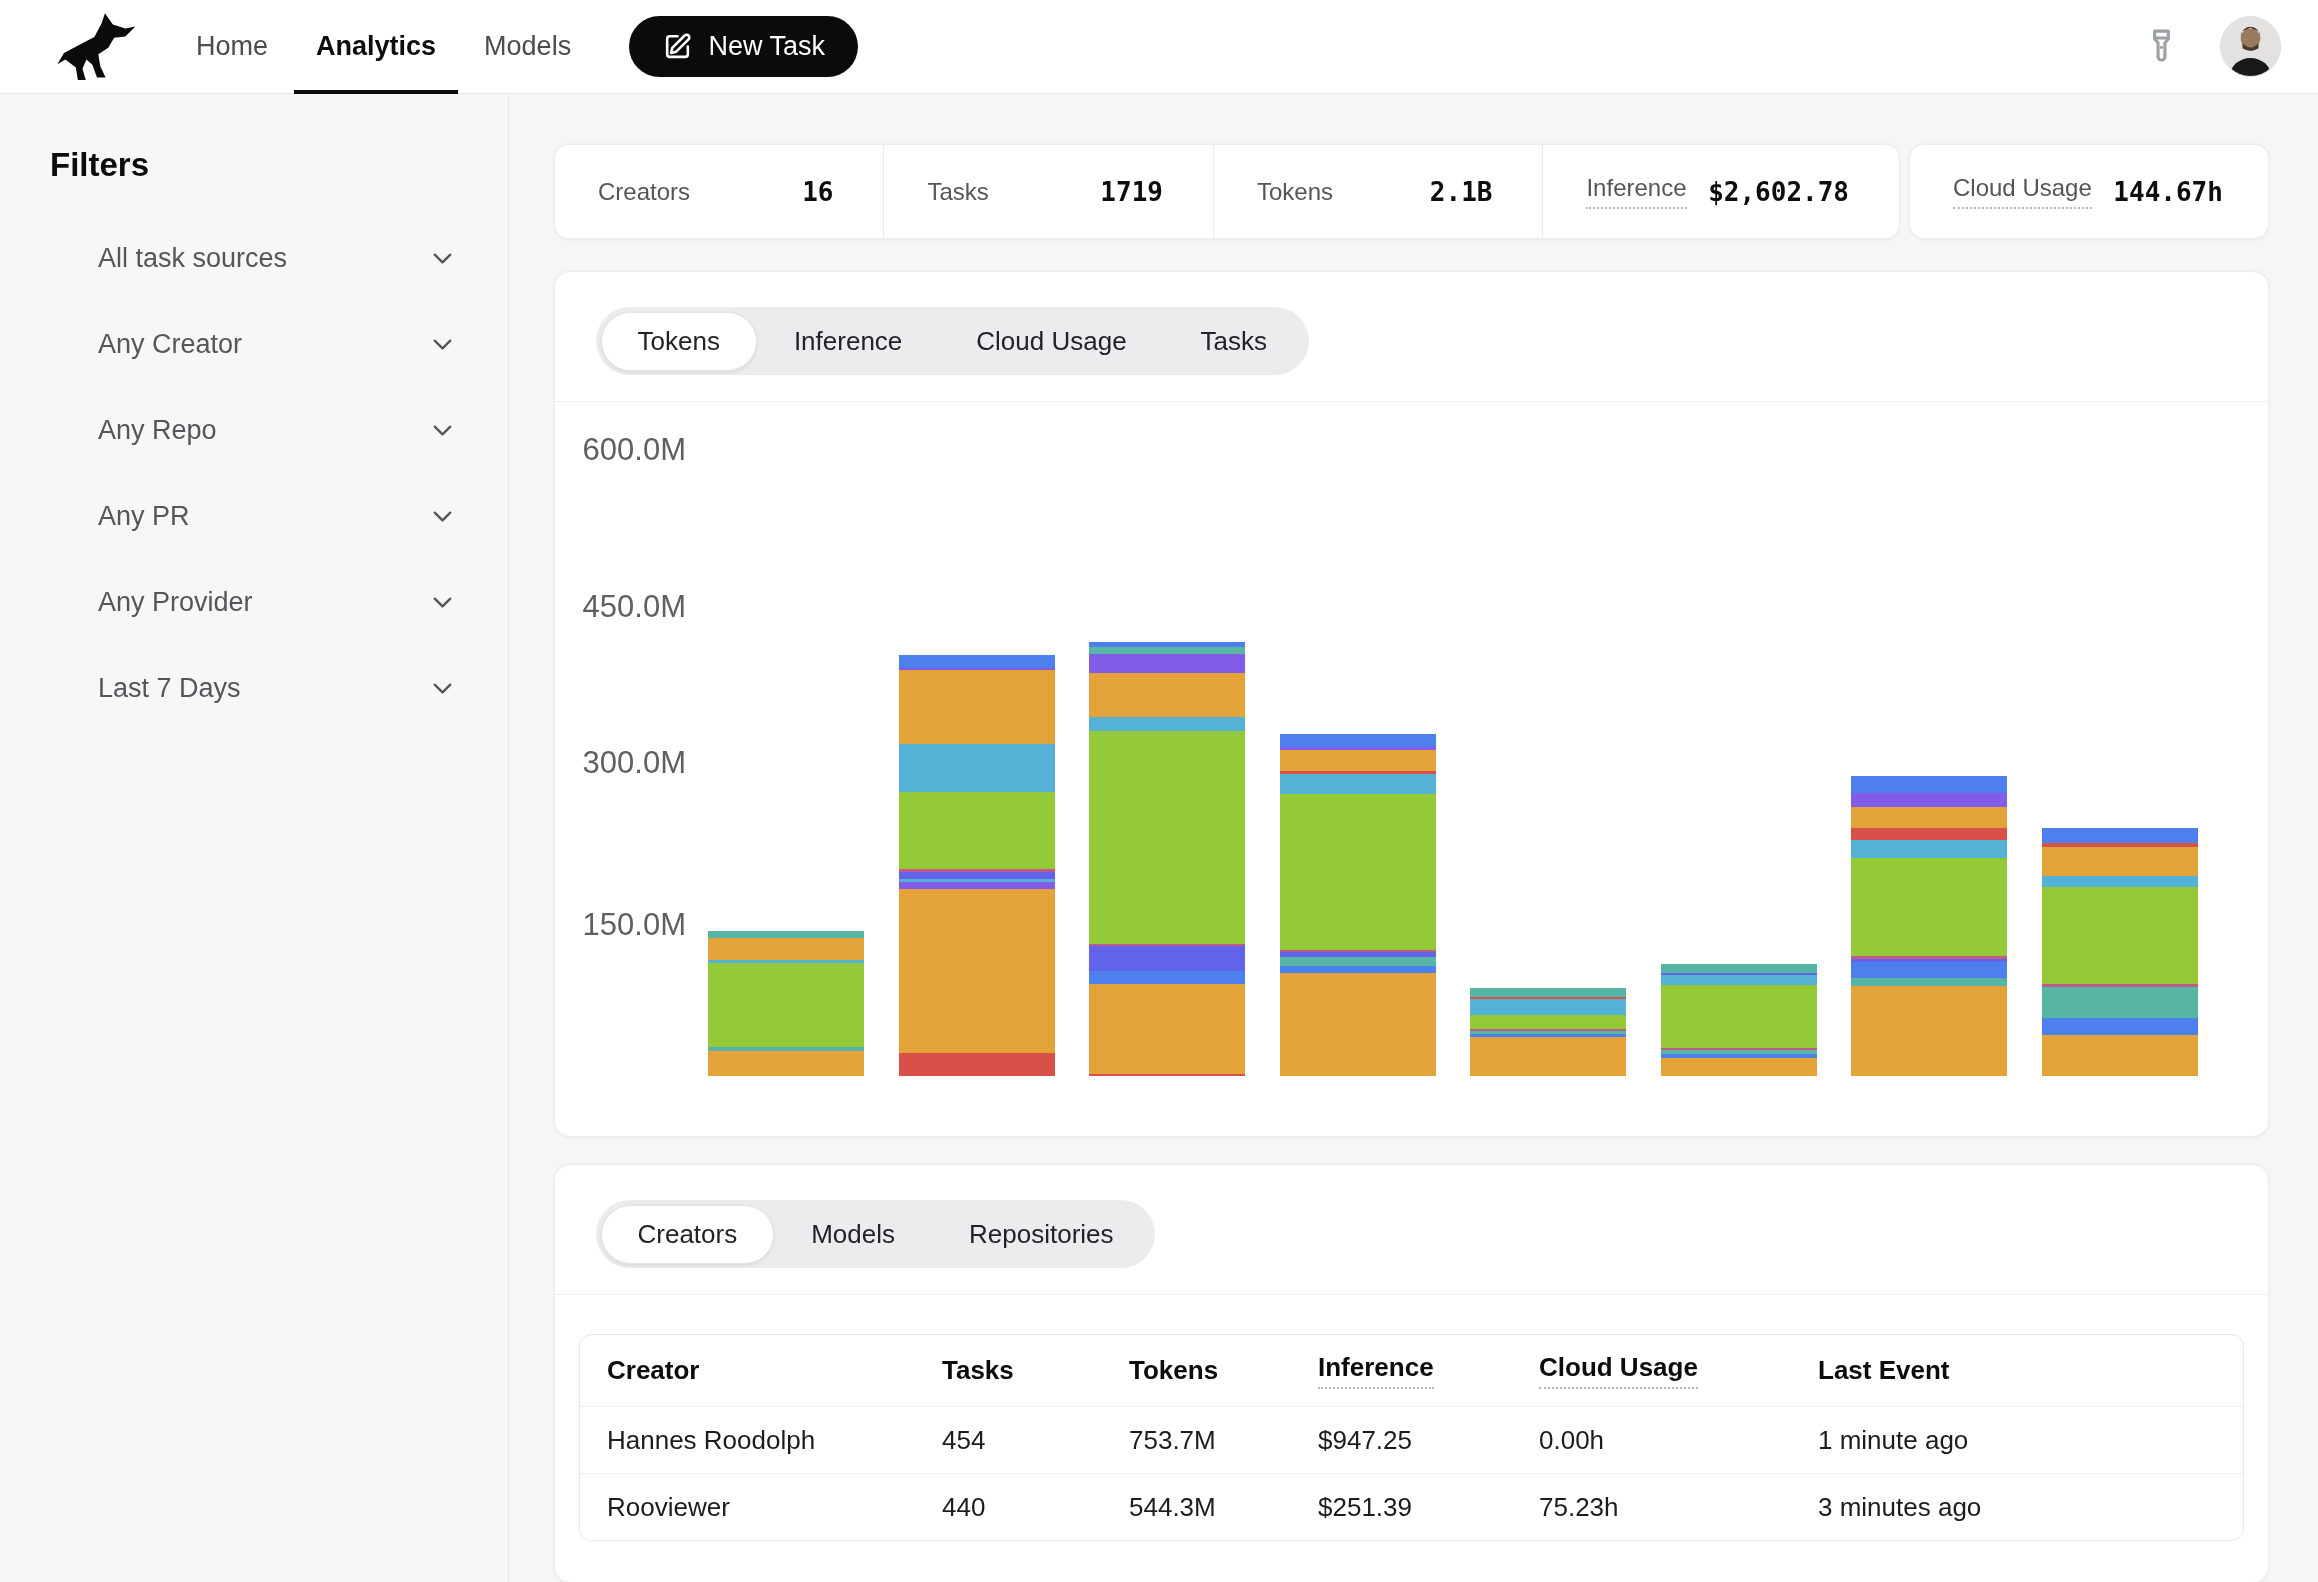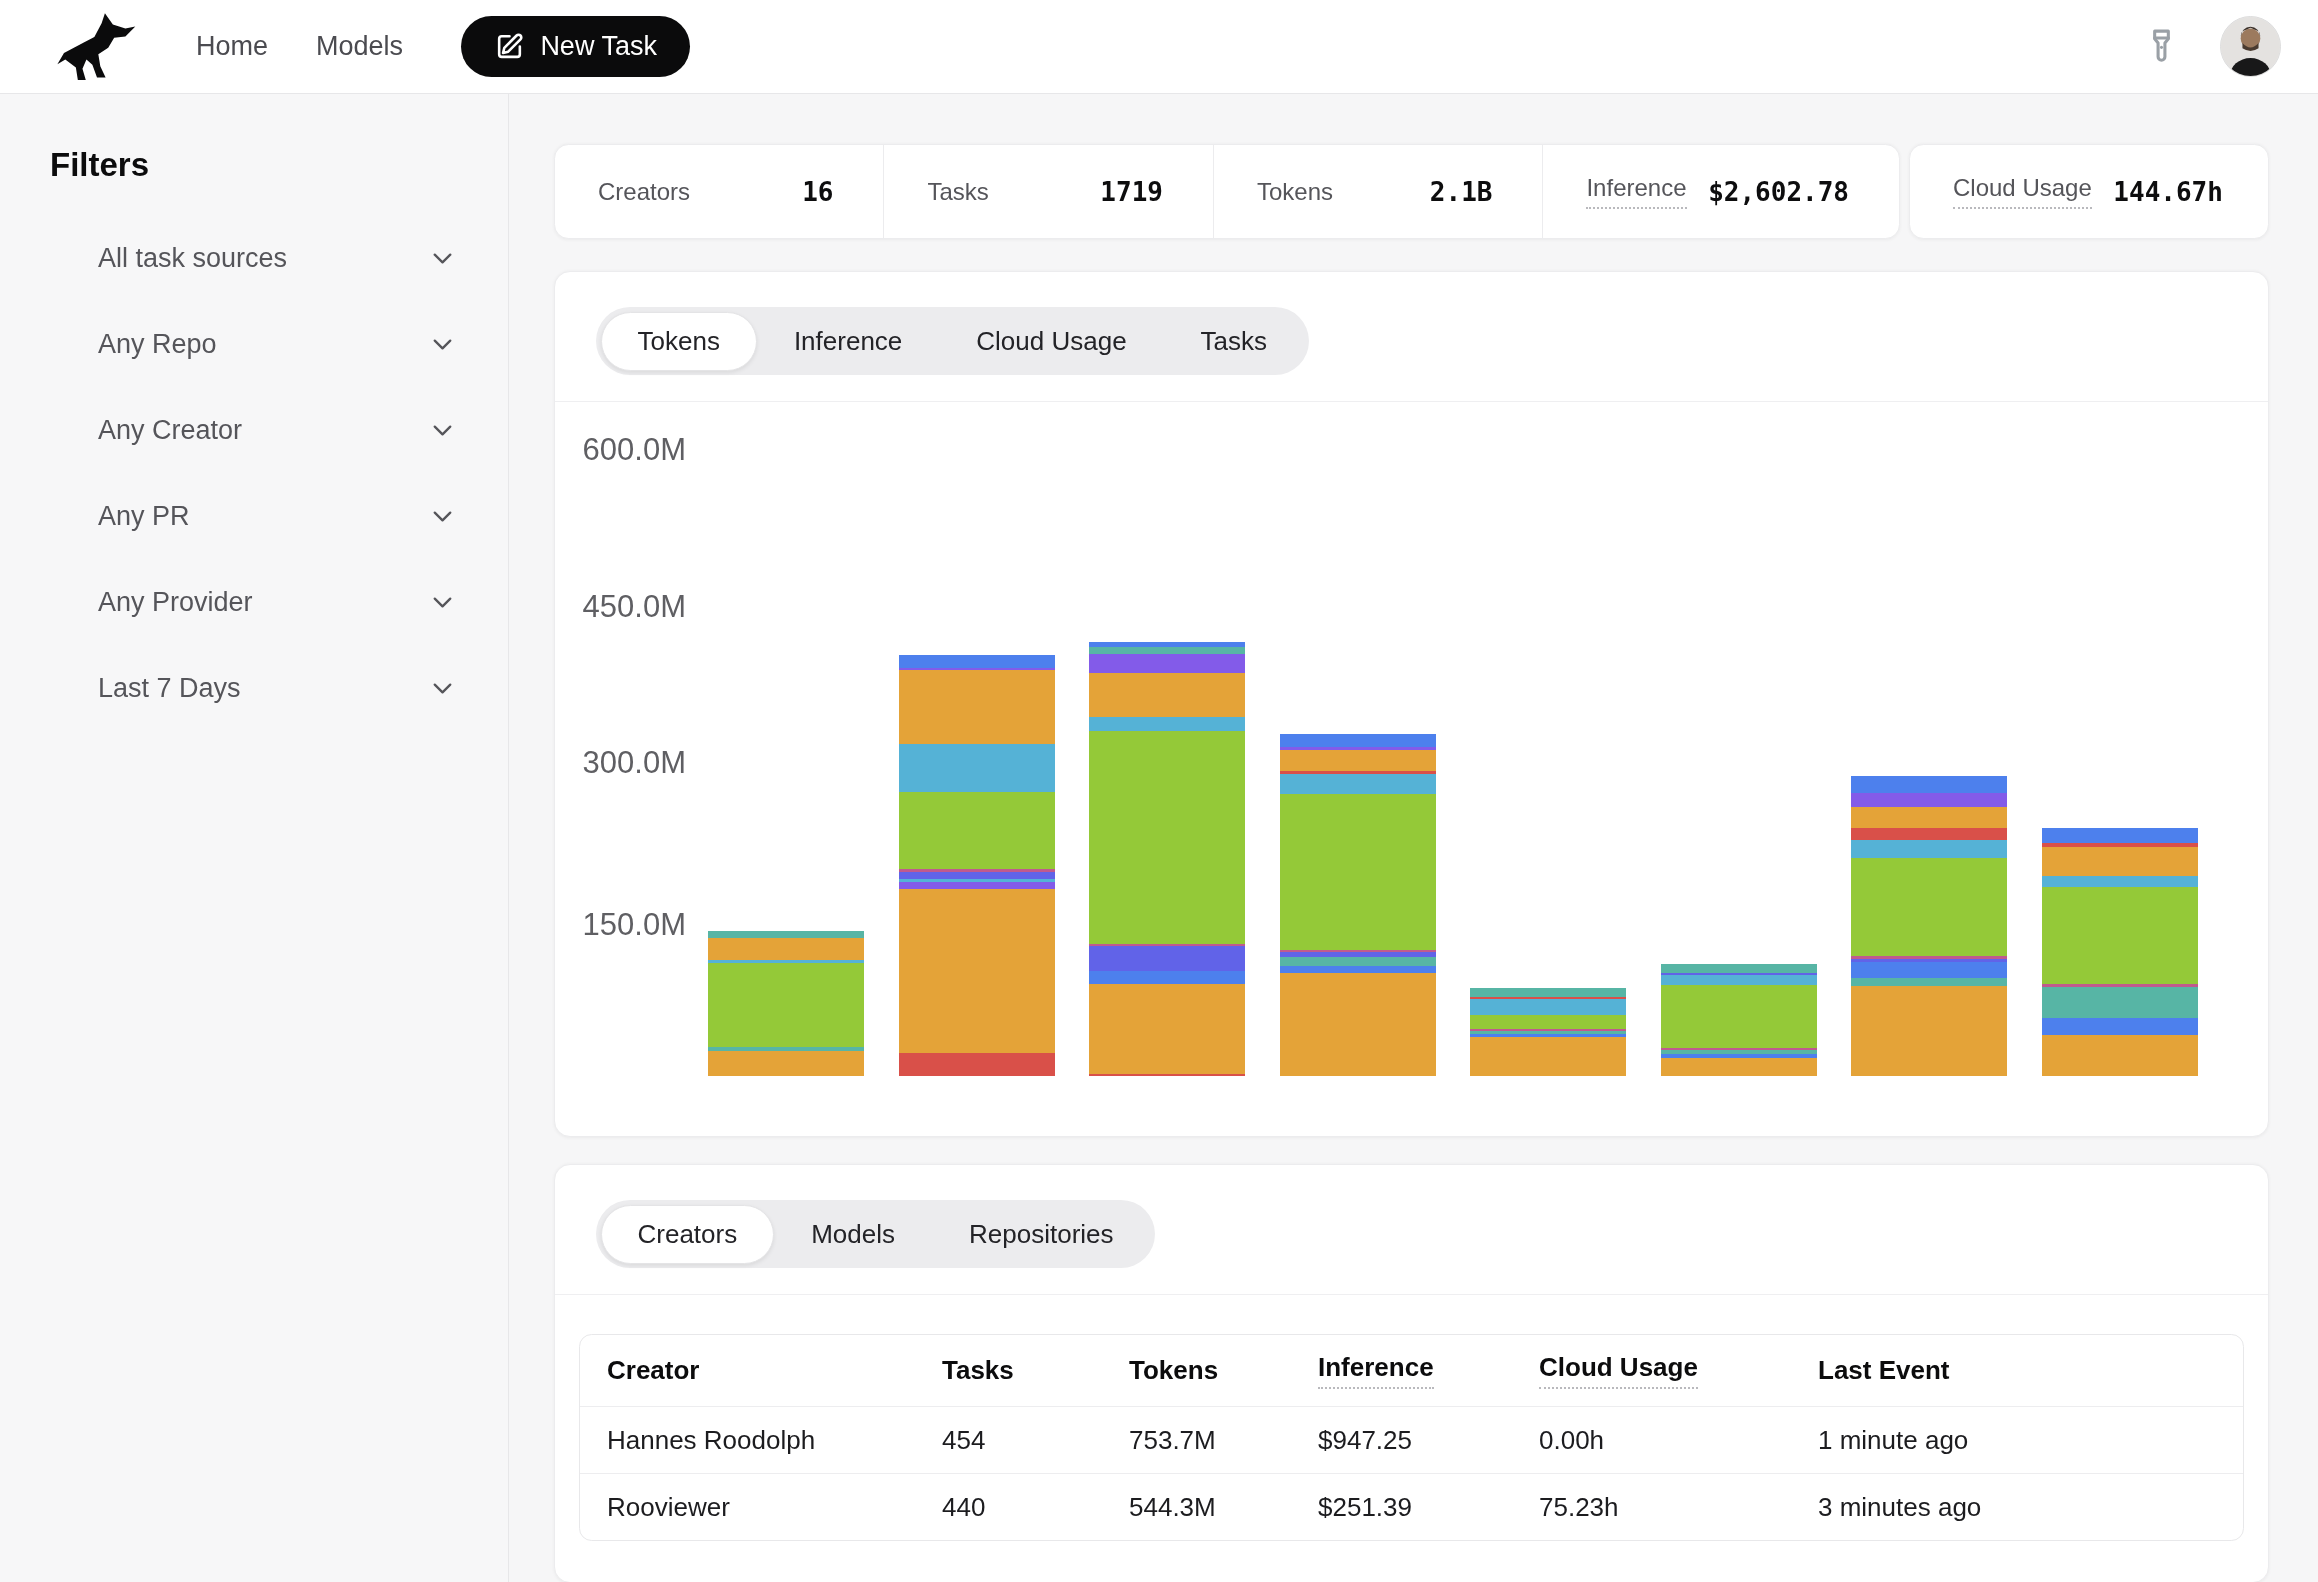--- a/index.html
+++ b/index.html
@@ -78,20 +78,21 @@
 <body>
 
 <div class="topnav">
   <div class="brand">
     <svg width="86" height="70" viewBox="0 0 124 106" fill="#0b0b0c" xmlns="http://www.w3.org/2000/svg">
       <path d="M14 72 L2 79 L12 62 L42 46 L58 38 L69 17 L74 2 L86 19 L105 25 L120 22 L105 37 L88 39 L79 54 L64 64 L67 82 L75 99 L62 99 L55 80 L46 72 L40 86 L45 103 L33 103 L30 84 Z"></path>
     </svg>
   </div>
   <div class="nav-links">
       <div class="nav-item">Home</div>
+      <div class="nav-item active">Analytics</div>
       <div class="nav-item">Models</div>
     </div>
   <button class="new-task-btn">
     <span style="display:flex;">
       <svg width="31" height="31" viewBox="0 0 24 24" fill="none" stroke="#ffffff" stroke-width="2" stroke-linecap="round" stroke-linejoin="round">
         <path d="M12 4H6a2 2 0 0 0-2 2v12a2 2 0 0 0 2 2h12a2 2 0 0 0 2-2v-6"></path>
         <path d="M17.5 3.5a2.12 2.12 0 0 1 3 3L11 16l-4 1 1-4z"></path>
       </svg>
     </span>
     <span>New Task</span>
@@ -121,27 +122,27 @@
   <div class="sidebar">
     <h2>Filters</h2>
     <div>
         <div class="filter-item">
           <span class="filter-label">All task sources</span>
           <svg class="chev" viewBox="0 0 24 24" fill="none" stroke="#55555a" stroke-width="1.8" stroke-linecap="round" stroke-linejoin="round">
             <path d="M6 9l6 6 6-6"></path>
           </svg>
         </div>
         <div class="filter-item">
+          <span class="filter-label">Any Creator</span>
+          <svg class="chev" viewBox="0 0 24 24" fill="none" stroke="#55555a" stroke-width="1.8" stroke-linecap="round" stroke-linejoin="round">
+            <path d="M6 9l6 6 6-6"></path>
+          </svg>
+        </div>
+        <div class="filter-item">
           <span class="filter-label">Any Repo</span>
-          <svg class="chev" viewBox="0 0 24 24" fill="none" stroke="#55555a" stroke-width="1.8" stroke-linecap="round" stroke-linejoin="round">
-            <path d="M6 9l6 6 6-6"></path>
-          </svg>
-        </div>
-        <div class="filter-item">
-          <span class="filter-label">Any Creator</span>
           <svg class="chev" viewBox="0 0 24 24" fill="none" stroke="#55555a" stroke-width="1.8" stroke-linecap="round" stroke-linejoin="round">
             <path d="M6 9l6 6 6-6"></path>
           </svg>
         </div>
         <div class="filter-item">
           <span class="filter-label">Any PR</span>
           <svg class="chev" viewBox="0 0 24 24" fill="none" stroke="#55555a" stroke-width="1.8" stroke-linecap="round" stroke-linejoin="round">
             <path d="M6 9l6 6 6-6"></path>
           </svg>
         </div>

